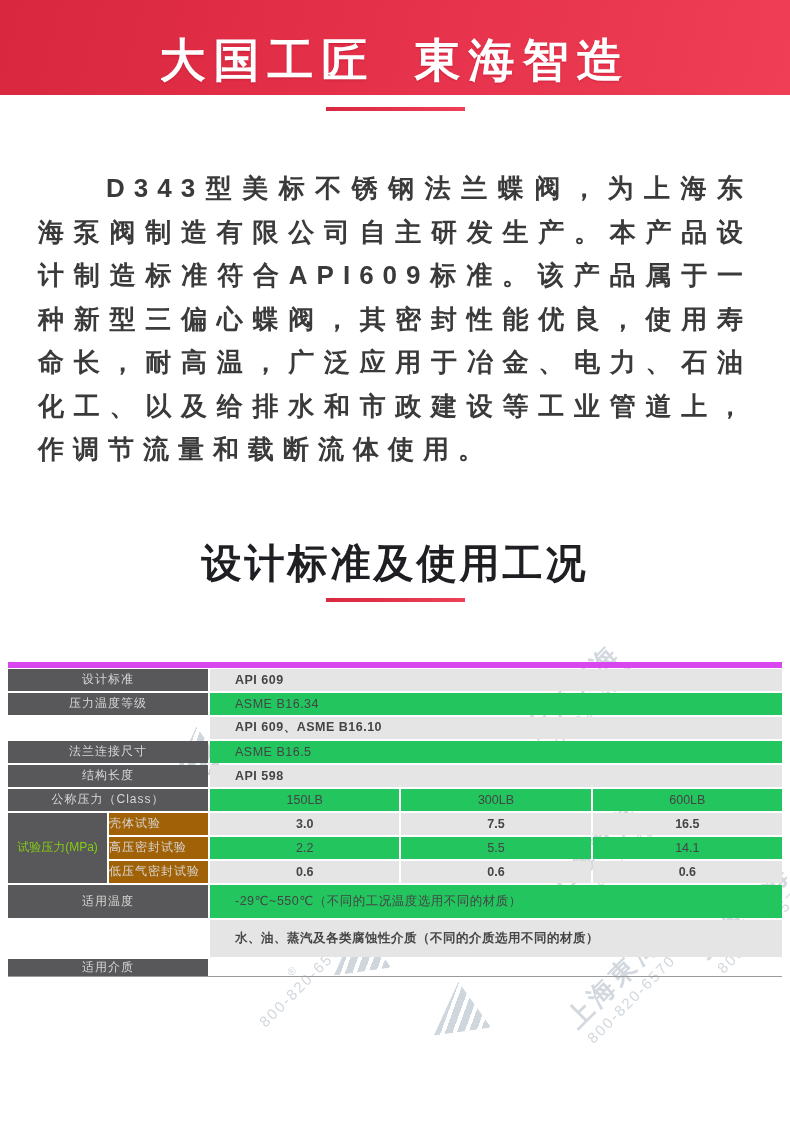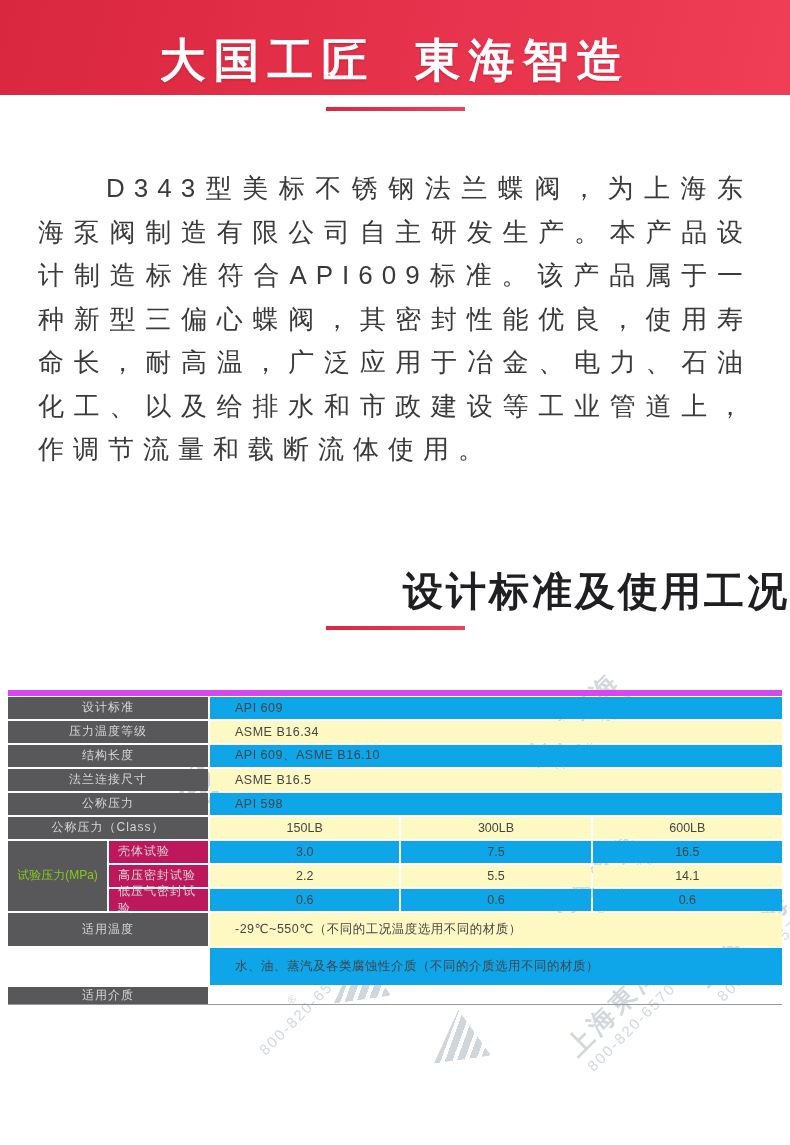--- a/index.html
+++ b/index.html
@@ -40,32 +40,33 @@
     color: #1f1f23;
     letter-spacing: 3px;
     line-height: 1.15;
   }
   .title-underline {
     width: 139px; height: 4px;
     margin: 12px auto 0;
     background: linear-gradient(90deg, #d92840, #ef4058);
   }
   .sec-overview .sec-title { margin-top: 82px; }
-  .sec-specs   .sec-title { margin-top: 96px; text-align: right; }
+  .sec-specs   .sec-title { margin-top: 68px; }
 
   
   .para {
     width: 714px;
     margin: 56px auto 0;
     font-size: 26px;
     line-height: 43.5px;
     letter-spacing: 9px;
     color: #3a3a3a;
     text-align: justify;
     text-indent: 68px;
+    font-weight: bold;
   }
 
   
   .table-section {
     position: relative;
     margin-top: 60px;
   }
   .spec-table {
     position: relative;
     z-index: 2;
@@ -92,35 +93,34 @@
   .lbl-narrow {
     grid-column: 1 / 2;
     grid-row: span 3;
     background: #58585a;
     color: #84cc16;
     justify-content: center;
     font-size: 12px;
   }
   .sublbl {
     grid-column: 2 / 3;
-    background: #be185d;
+    background: #a16207;
     color: #d6d6d6;
-    padding-left: 9px;
     font-size: 12px;
     letter-spacing: 1px;
   }
   .val {
     grid-column: 3 / 6;
     padding-left: 25px;
     color: #454545;
     letter-spacing: .5px;
   }
   .num { justify-content: center; color: #454545; }
-  .bg-w { background: #0ea5e9; }
-  .bg-g { background: #fef9c3; }
+  .bg-w { background: #e5e5e5; font-weight: bold; }
+  .bg-g { background: #22c55e; }
 
   
   .wm-layer { position: absolute; inset: -30px 0 0 0; z-index: 1; pointer-events: none; overflow: visible; }
   .wm {
     position: absolute;
     transform: rotate(-45deg);
     color: #c3ccd4;
     opacity: .75;
     text-align: center;
     line-height: 1.25;
@@ -186,27 +186,26 @@
     </div>
 
     <div class="spec-table">
 
       <div class="cell lbl">设计标准</div>
       <div class="cell val bg-w">API 609</div>
 
       <div class="cell lbl">压力温度等级</div>
       <div class="cell val bg-g">ASME B16.34</div>
 
-      <div class="cell lbl">结构长度</div>
       <div class="cell val bg-w">API 609、ASME B16.10</div>
 
       <div class="cell lbl">法兰连接尺寸</div>
       <div class="cell val bg-g">ASME B16.5</div>
 
-      <div class="cell lbl">公称压力</div>
+      <div class="cell lbl">结构长度</div>
       <div class="cell val bg-w">API 598</div>
 
       <div class="cell lbl">公称压力（Class）</div>
       <div class="cell num bg-g">150LB</div>
       <div class="cell num bg-g">300LB</div>
       <div class="cell num bg-g">600LB</div>
 
       <div class="cell lbl-narrow">试验压力(MPa)</div>
 
       <div class="cell sublbl">壳体试验</div>

